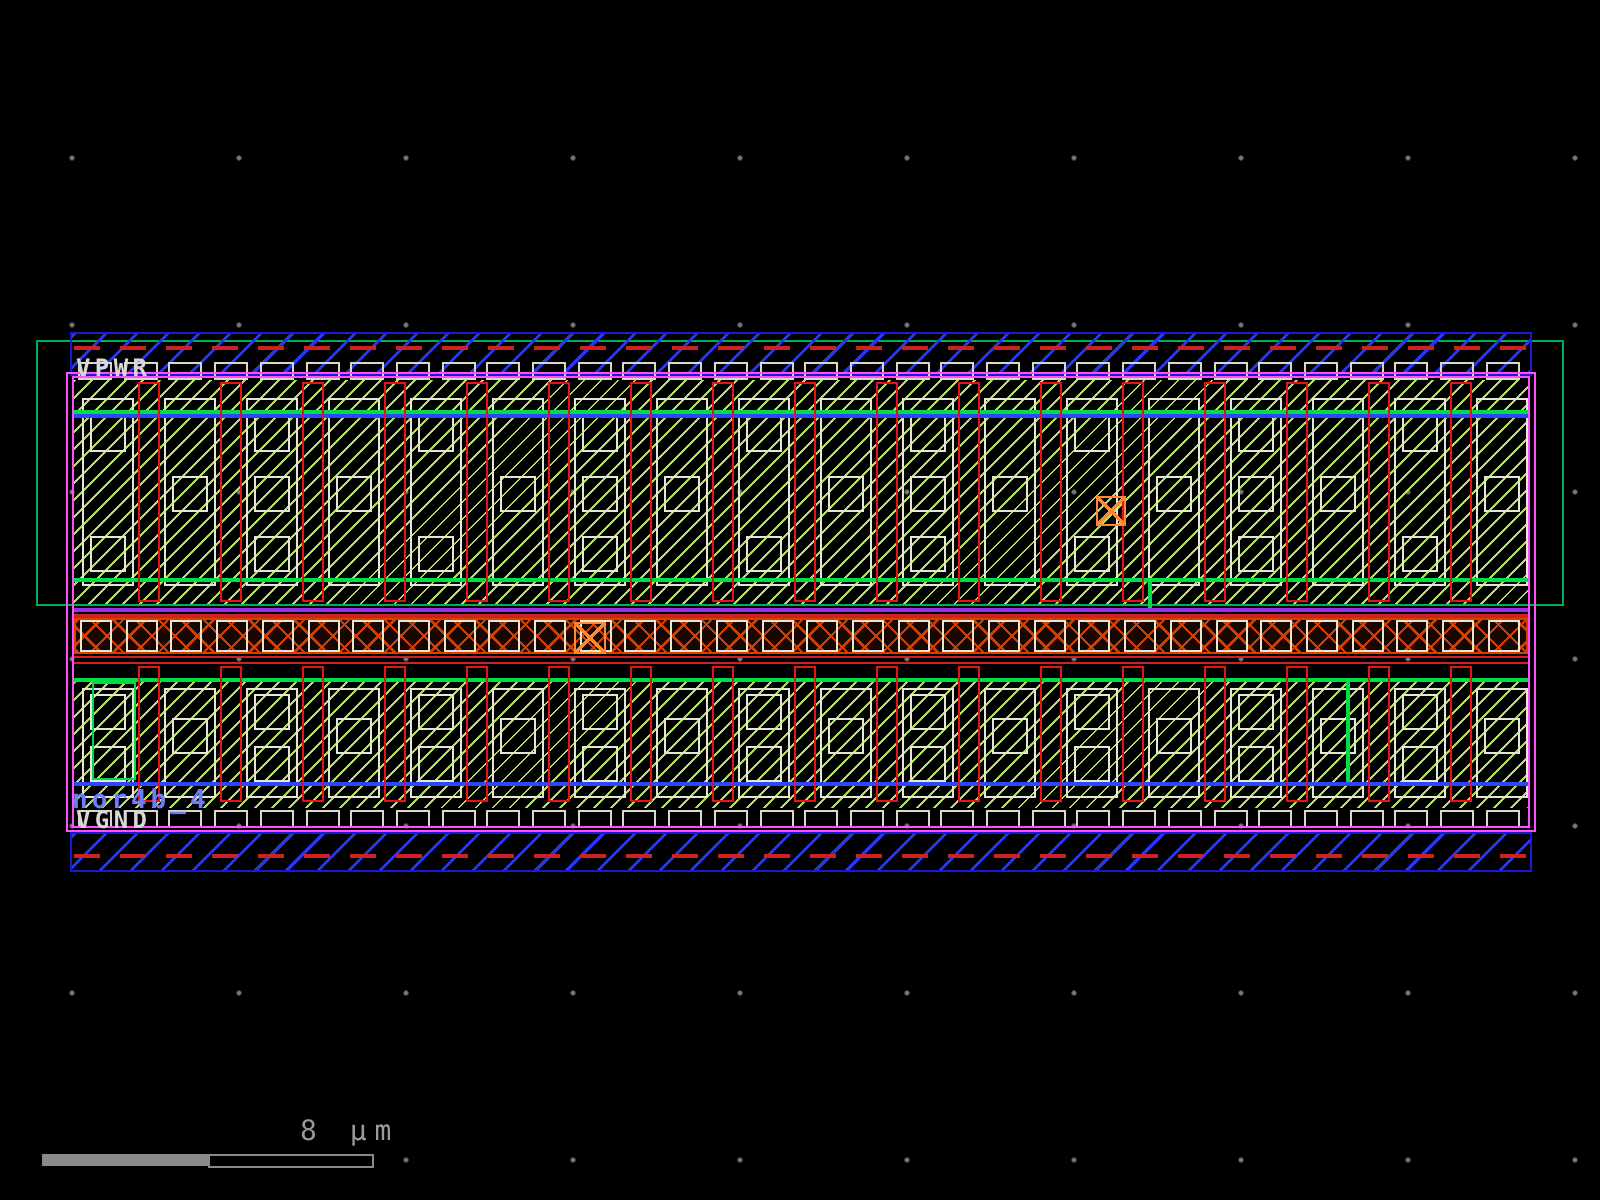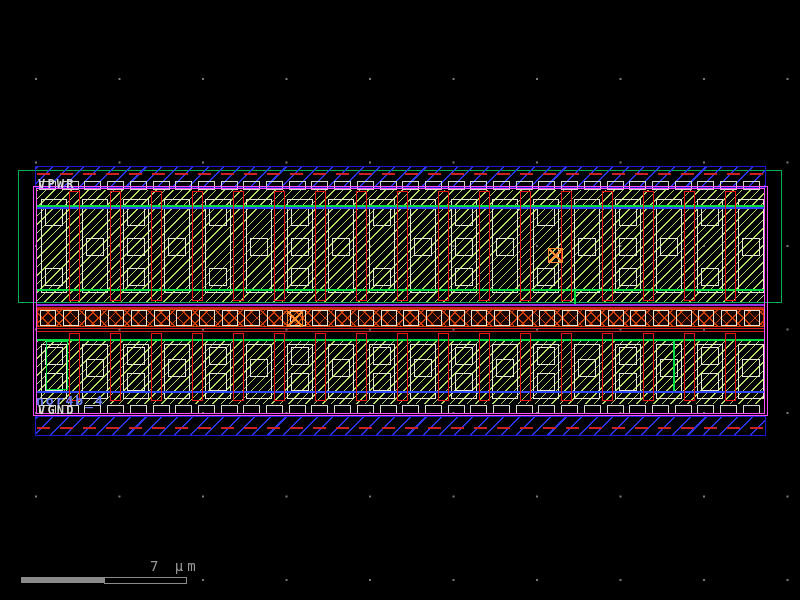--- a/index.html
+++ b/index.html
@@ -276,16 +276,16 @@
       <div class="rect" style="left: 698.3px; top: 310px; width: 16px; height: 16px; border: 1px solid rgb(230, 230, 210);"></div>
       <div class="rect" style="left: 721px; top: 310px; width: 16px; height: 16px; border: 1px solid rgb(230, 230, 210);"></div>
       <div class="rect" style="left: 743.7px; top: 310px; width: 16px; height: 16px; border: 1px solid rgb(230, 230, 210);"></div>
       <div class="rect" style="left: 46px; top: 341px; width: 22px; height: 49px; border: 1px solid rgb(0, 221, 68);"></div>
       <div class="rect viax" style="left: 287px; top: 311px; width: 16px; height: 16px;"></div>
       <div class="rect viax" style="left: 548px; top: 248px; width: 15px; height: 15px;"></div>
     </div>
   <div class="label lbl-port" id="lbl-vpwr" style="left: 38px; top: 178px;">VPWR</div>
   <div class="label lbl-cell" id="lbl-cell" style="left: 36px; top: 394px; text-align: right;">nor4b_4</div>
   <div class="label lbl-port" id="lbl-vgnd" style="left: 38px; top: 404px;">VGND</div>
-  <div class="scaletext" id="scale-text" style="left: 150px; top: 558px;">7 µm</div>
+  <div class="scaletext" id="scale-text" style="left: 150px; top: 558px;">8 µm</div>
   <div class="sb-fill" id="sb-fill" style="left: 21px; top: 577px; width: 83px; height: 6px;"></div>
   <div class="sb-hollow" id="sb-hollow" style="left: 104px; top: 577px; width: 83px; height: 7px;"></div>
 </div>
 
 </body></html>

